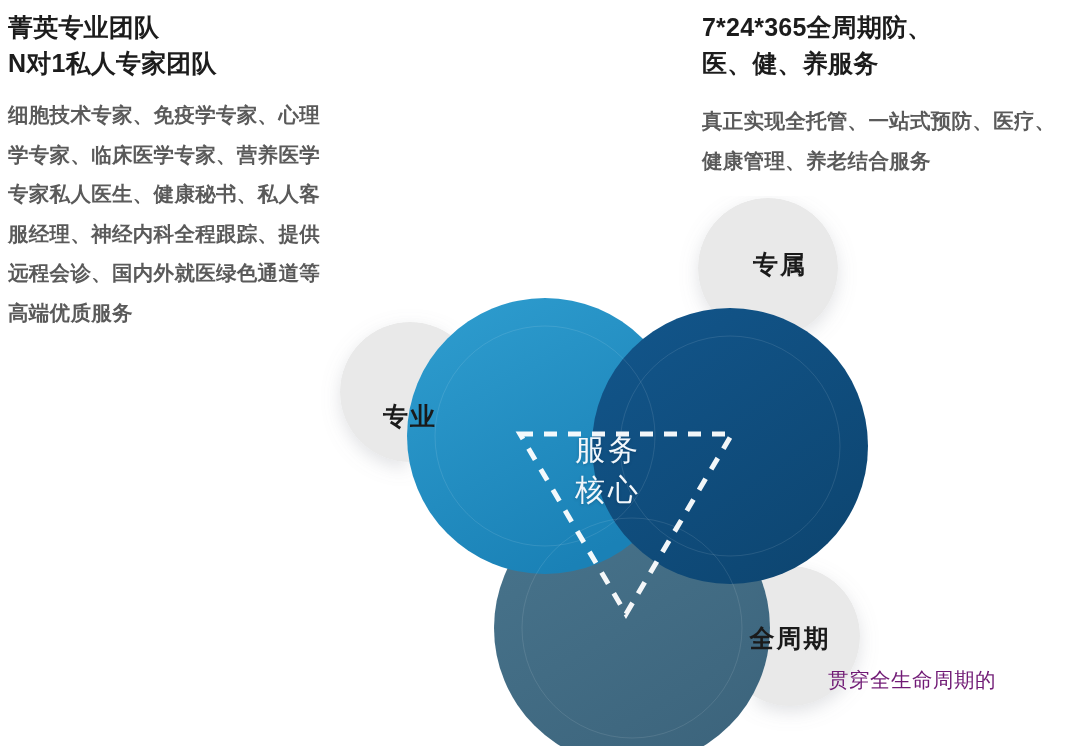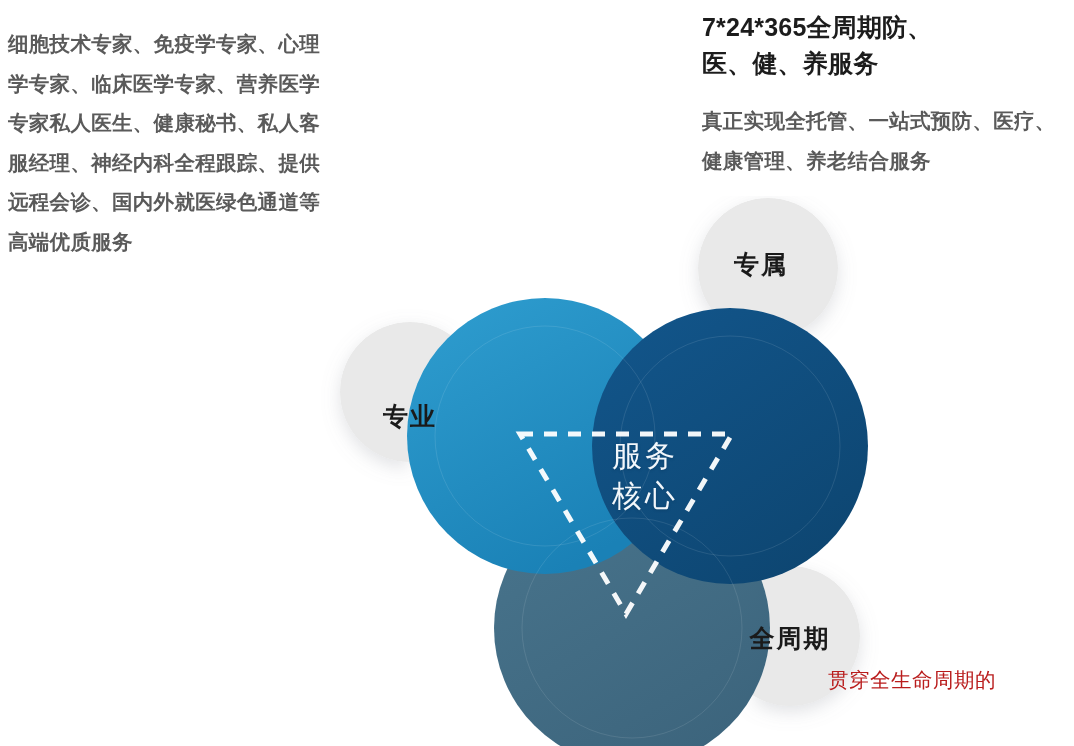--- a/index.html
+++ b/index.html
@@ -72,49 +72,53 @@
     font-weight: bold;
     font-size: 25px;
     color: #1a1a1a;
     text-align: center;
     letter-spacing: 2px;
   }
 
   
   #core-label {
     position: absolute;
-    left: 255px; top: 240px;
+    left: 255px; top: 234px;
     width: 140px;
-    text-align: center;
+    text-align: left;
     color: #f2f7fb;
     font-size: 30px;
     font-weight: 500;
     line-height: 1.34;
     letter-spacing: 3px;
     text-shadow: 0 1px 3px rgba(0,40,70,0.30);
   }
   #core-label span { display: block; }
 
   
   #lifecycle-caption {
     position: absolute;
     left: 828px; top: 663px;
     width: 246px;
     font-size: 20.5px;
     line-height: 1.62;
-    color: #b91c1c;
+    color: #701a75;
     letter-spacing: 0.5px;
     font-weight: 350;
   }
   #lifecycle-caption span { display: block; }
 </style>
 </head>
 <body>
 
 <div id="left-column">
+  <div class="panel-heading">
+    <div>菁英专业团队</div>
+    <div>N对1私人专家团队</div>
+  </div>
   <div class="panel-body">细胞技术专家、免疫学专家、心理学专家、临床医学专家、营养医学专家私人医生、健康秘书、私人客服经理、神经内科全程跟踪、提供远程会诊、国内外就医绿色通道等高端优质服务</div>
 </div>
 
 <div id="right-column">
   <div class="panel-heading">
     <div>7*24*365全周期防、</div>
     <div>医、健、养服务</div>
   </div>
   <div class="panel-body">真正实现全托管、一站式预防、医疗、健康管理、养老结合服务</div>
 </div>
@@ -176,21 +180,21 @@
     <circle cx="410" cy="250" r="110" fill="none" stroke="#ffffff" stroke-opacity="0.10"></circle>
     <circle cx="312" cy="432" r="110" fill="none" stroke="#ffffff" stroke-opacity="0.10"></circle>
 
     <polygon points="200,238 412,238 306,418" fill="none" stroke="#ffffff" stroke-width="5" stroke-dasharray="13 11" stroke-linecap="butt" opacity="0.95"></polygon>
   </svg>
 
   <div class="circle grey-disc" style="left:20px;top:126px;width:140px;height:140px;background:none;box-shadow:none;">
     <div class="label" style="top:60px;margin-top:18px;">专业</div>
   </div>
 
-  <div class="circle grey-disc" style="left:371px;top:2px;width:140px;height:140px;background:none;box-shadow:none;">
+  <div class="circle grey-disc" style="left:390px;top:2px;width:140px;height:140px;background:none;box-shadow:none;">
     <div class="label" style="top:50px;">专属</div>
   </div>
 
   <div class="circle grey-disc" style="left:390px;top:370px;width:160px;height:140px;background:none;box-shadow:none;">
     <div class="label" style="top:56px;">全周期</div>
   </div>
 
   <div id="core-label">
     <span>服务</span>
     <span>核心</span>

